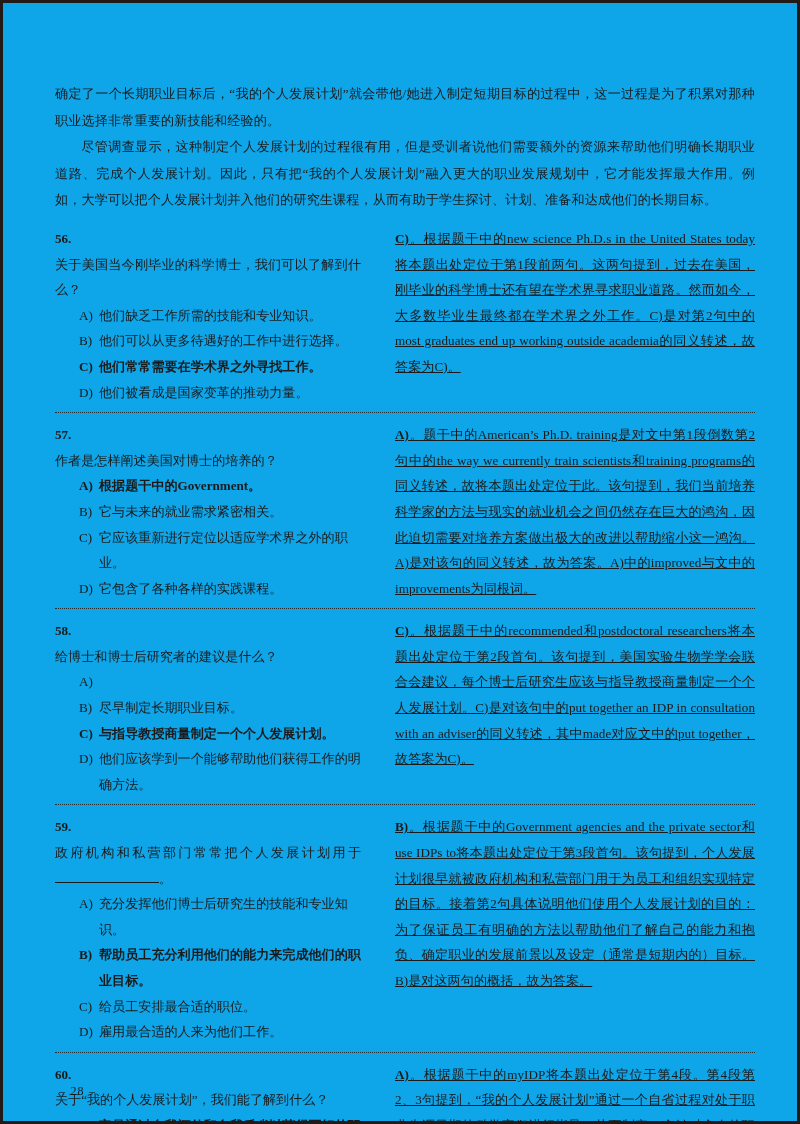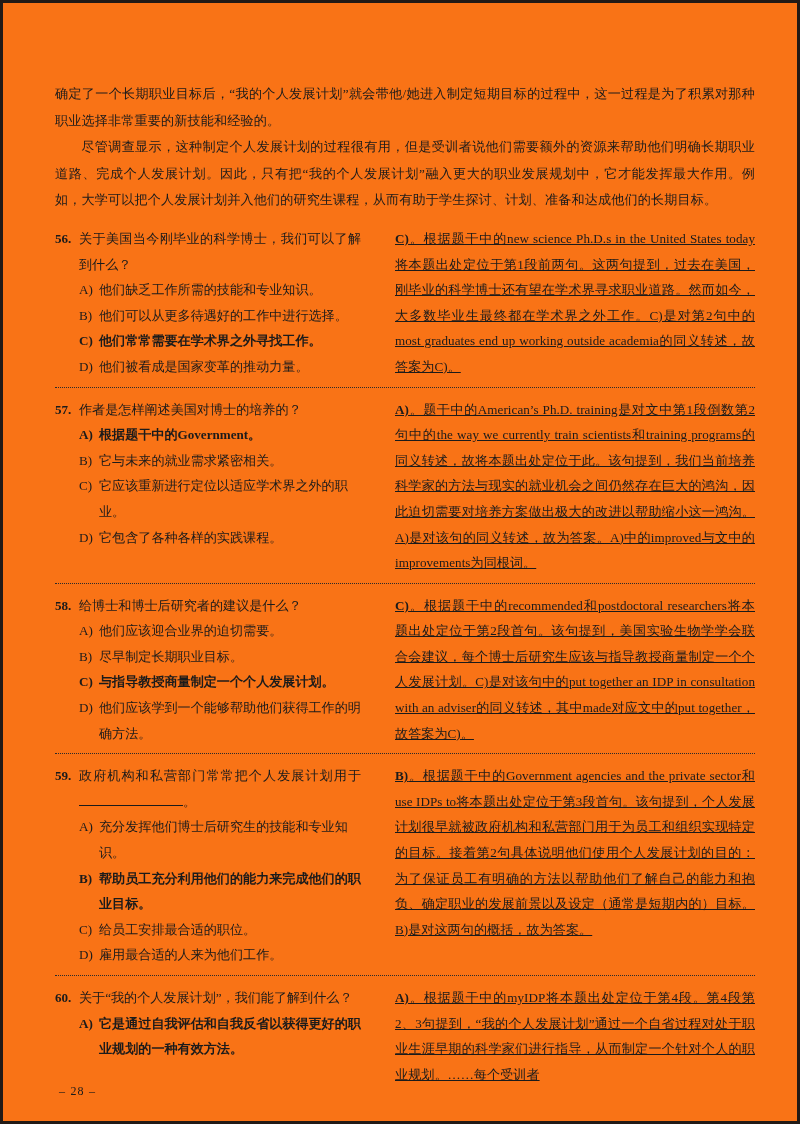--- a/index.html
+++ b/index.html
@@ -4,21 +4,21 @@
 <style>
   html, body {
     margin: 0;
     padding: 0;
     background: #ffffff;
   }
   .page {
     position: relative;
     width: 800px;
     height: 1124px;
-    background: #f97316;
+    background: #0ea5e9;
     box-sizing: border-box;
     border: 3px solid #221a16;
     overflow: hidden;
     font-family: "Liberation Serif", "DejaVu Serif", serif;
     color: #1b1b1b;
   }
   .content {
     position: absolute;
     left: 52px;
     top: 78px;
@@ -64,20 +64,21 @@
   }
 
   
   .stem {
     font-size: 13.1px;
     line-height: 25.6px;
     display: flex;
     align-items: flex-start;
     text-align: justify;
     text-justify: inter-ideograph;
+    flex-direction: column;
   }
   .qnum {
     font-weight: bold;
     flex: 0 0 auto;
     width: 24px;
     font-size: 13.1px;
     font-family: "Liberation Serif", "DejaVu Serif", serif;
   }
   .stem-text {
     flex: 1 1 auto;
@@ -199,21 +200,20 @@
     <div class="sep"></div>
 
     <div class="qblock">
       <div class="col-left">
         <div class="stem">
           <span class="qnum">58.</span>
           <span class="stem-text">给博士和博士后研究者的建议是什么？</span>
         </div>
         <div class="opt">
           <span class="opt-letter">A)</span>
-          <span class="opt-text">他们应该迎合业界的迫切需要。</span>
         </div>
         <div class="opt">
           <span class="opt-letter">B)</span>
           <span class="opt-text">尽早制定长期职业目标。</span>
         </div>
         <div class="opt correct">
           <span class="opt-letter">C)</span>
           <span class="opt-text">与指导教授商量制定一个个人发展计划。</span>
         </div>
         <div class="opt">

